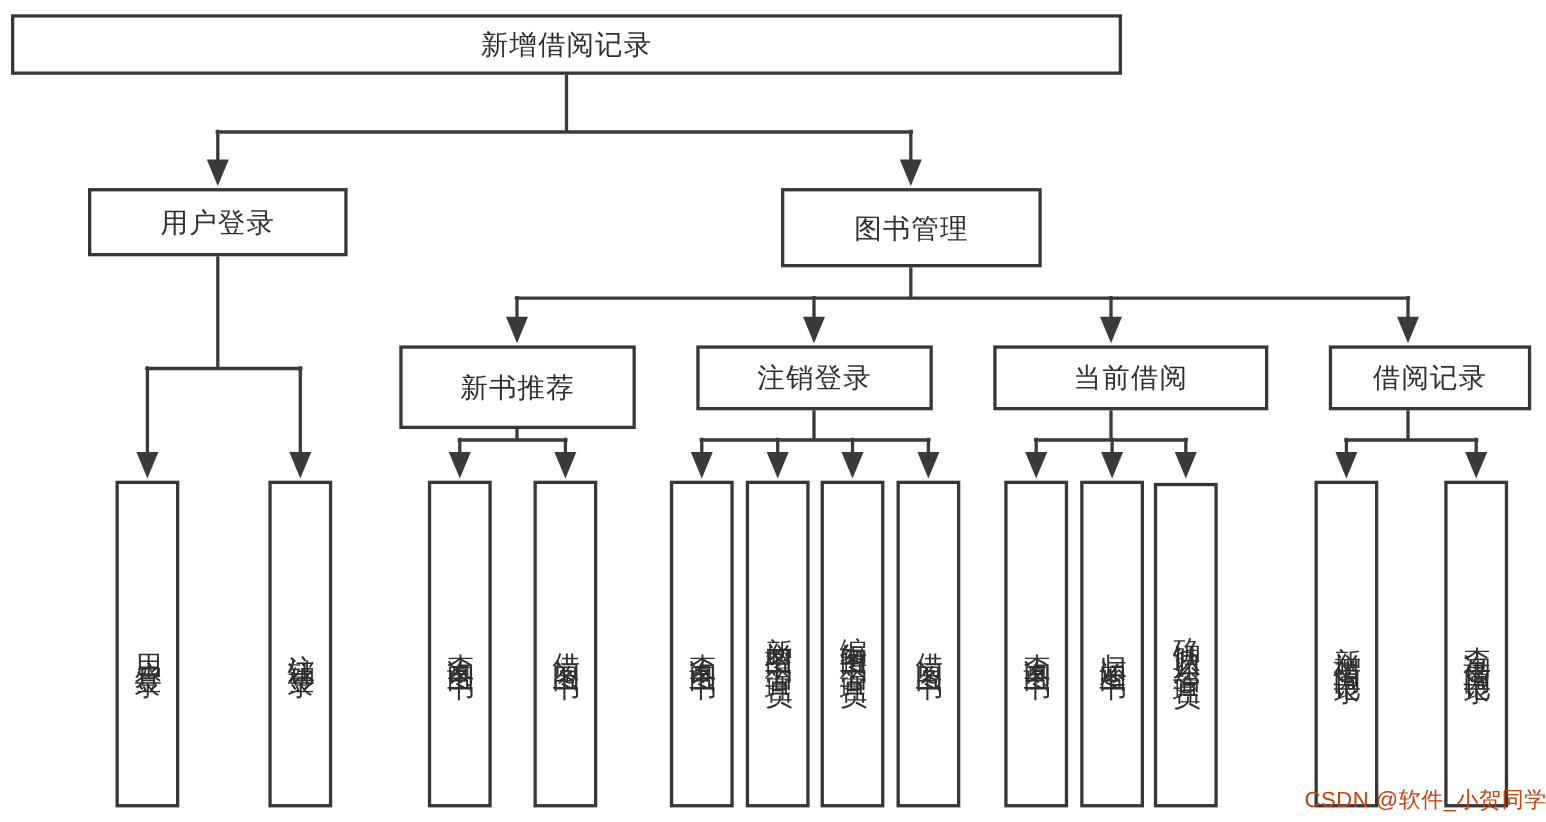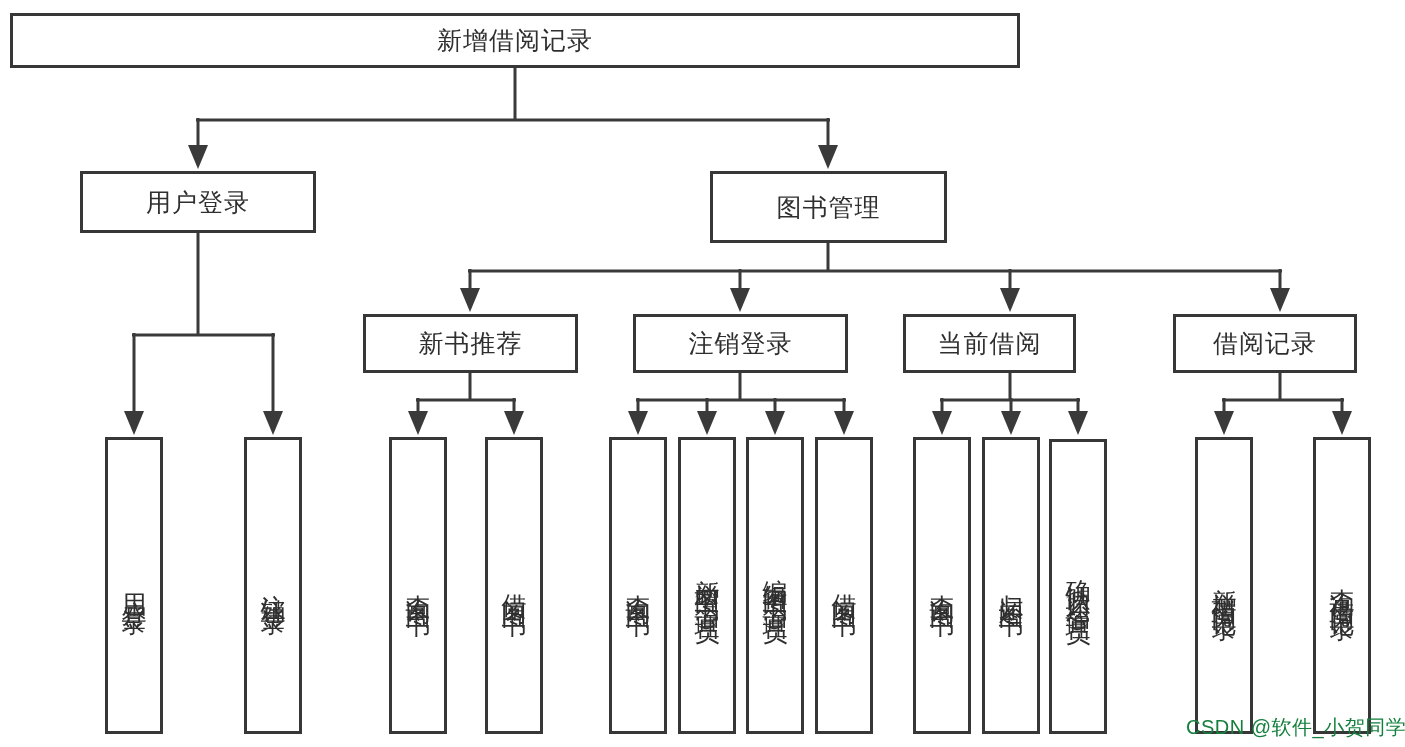--- a/index.html
+++ b/index.html
@@ -12,21 +12,21 @@
     position:absolute;box-sizing:border-box;background:#ffffff;border:3px solid #373737;
     display:flex;align-items:center;justify-content:center;z-index:1;
   }
   .node .hlabel{font-size:25px;letter-spacing:1px;white-space:nowrap;}
   .node .vlabel{
     writing-mode:vertical-lr;text-orientation:mixed;
     font-size:25px;letter-spacing:6px;line-height:1.15;white-space:nowrap;
   }
   .watermark{
     position:absolute;left:1186px;top:714px;width:212px;z-index:2;
-    font-size:20px;letter-spacing:0.5px;color:#15803d;white-space:nowrap;
+    font-size:20px;letter-spacing:0.5px;color:#c2410c;white-space:nowrap;
   }
 </style>
 </head>
 <body>
 
 <div class="stage">
 
   <svg class="wires" width="1405" height="747" viewBox="0 0 1405 747">
     <g stroke="#3a3a3a" stroke-width="3" fill="none">
 
@@ -71,30 +71,30 @@
     <span class="hlabel">新增借阅记录</span>
   </div>
 
   <div class="node" style="left:80px;top:171px;width:236px;height:62px">
     <span class="hlabel">用户登录</span>
   </div>
   <div class="node" style="left:710px;top:171px;width:237px;height:72px">
     <span class="hlabel">图书管理</span>
   </div>
 
-  <div class="node" style="left:363px;top:314px;width:215px;height:59px">
+  <div class="node" style="left:363px;top:314px;width:215px;height:76px">
     <span class="hlabel">新书推荐</span>
   </div>
   <div class="node" style="left:633px;top:314px;width:215px;height:59px">
     <span class="hlabel">注销登录</span>
   </div>
-  <div class="node" style="left:903px;top:314px;width:173px;height:59px">
+  <div class="node" style="left:903px;top:314px;width:250px;height:59px">
     <span class="hlabel">当前借阅</span>
   </div>
-  <div class="node" style="left:1173px;top:314px;width:184px;height:59px">
+  <div class="node" style="left:1208px;top:314px;width:184px;height:59px">
     <span class="hlabel">借阅记录</span>
   </div>
 
   <div class="node" style="left:105px;top:437px;width:58px;height:297px">
     <span class="vlabel">用户登录</span>
   </div>
   <div class="node" style="left:244px;top:437px;width:58px;height:297px">
     <span class="vlabel">注销登录</span>
   </div>
 

